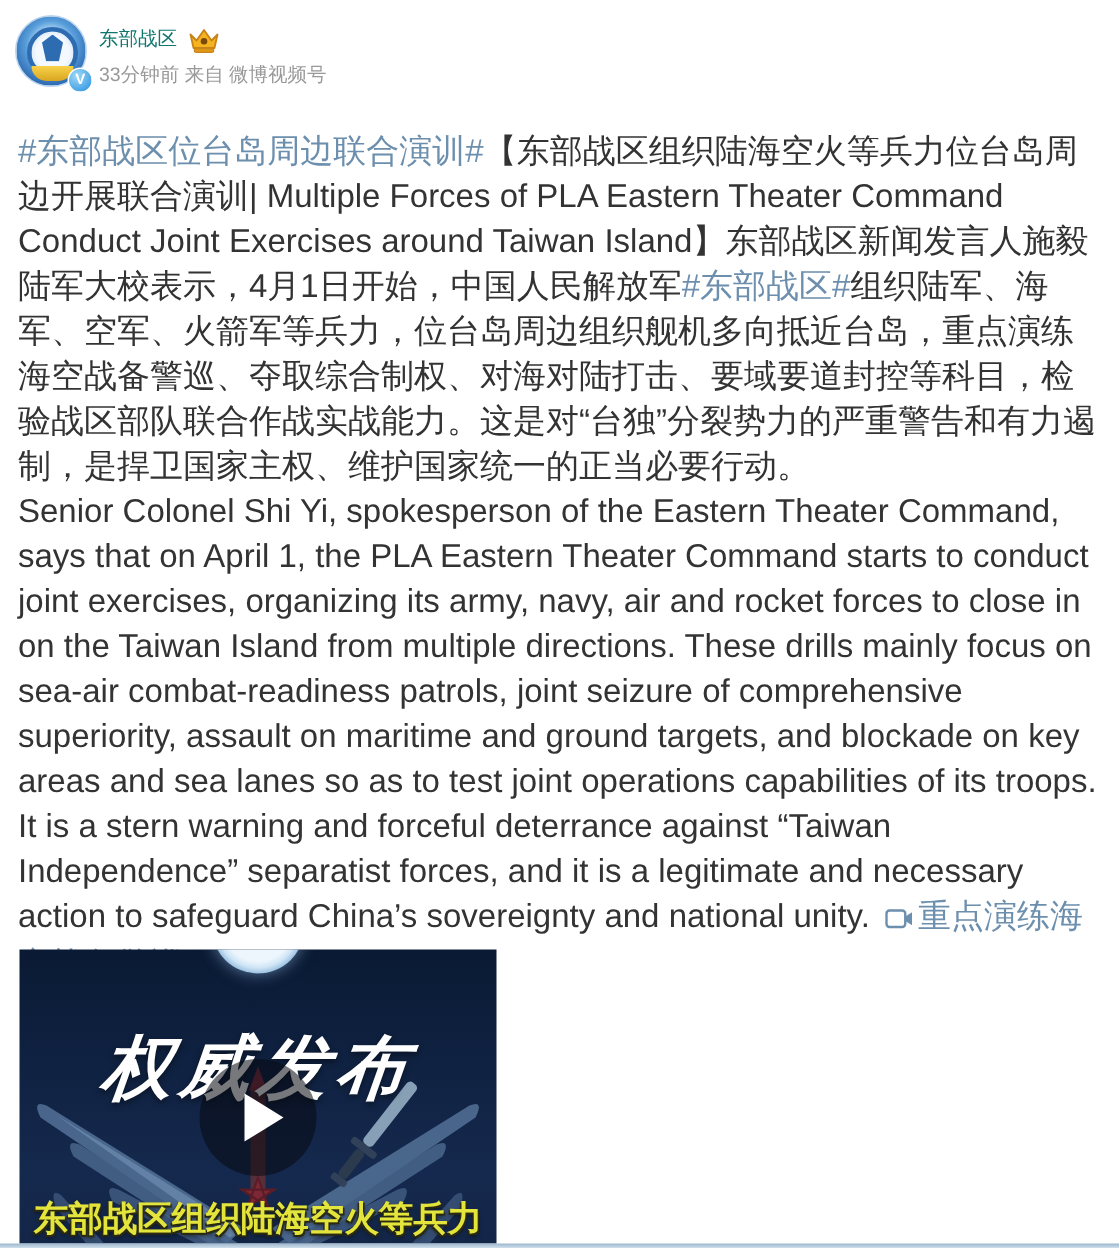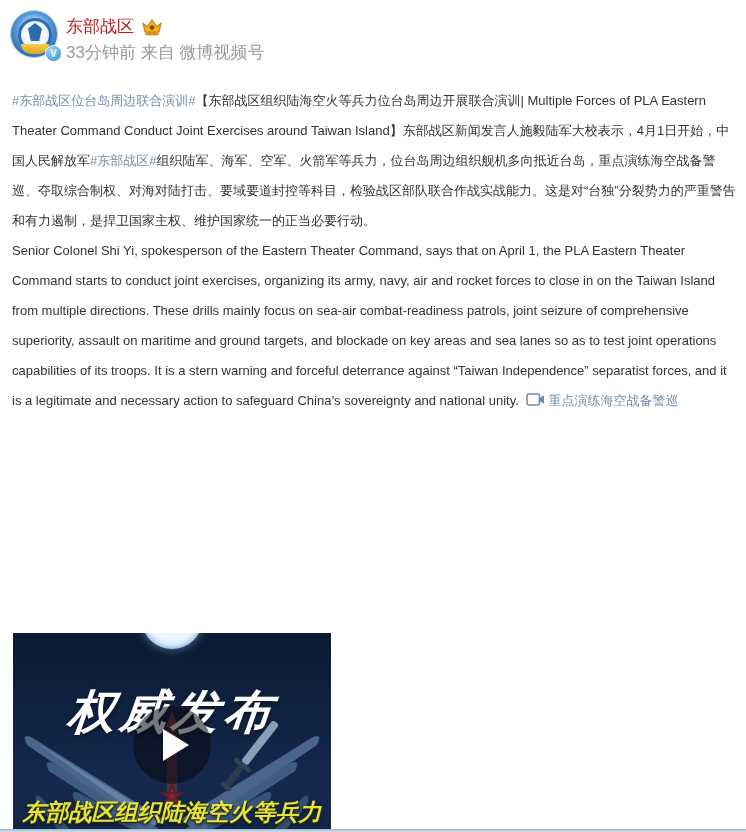--- a/index.html
+++ b/index.html
@@ -28,28 +28,28 @@
     position:absolute; left:10px; bottom:3px; width:28px; height:10px;
     border-radius:0 0 14px 14px; background:linear-gradient(180deg,#f7d34a,#d9a520);
   }
   .v-badge {
     position:absolute; right:-2px; bottom:-2px; width:17px; height:17px; border-radius:50%;
     background:radial-gradient(circle at 35% 30%, #9fd8f7, #49a5e6 70%, #2f86cc);
     border:1.5px solid #ffffff; color:#ffffff; font-size:10px; font-weight:bold;
     display:flex; align-items:center; justify-content:center; line-height:1;
   }
   .name-row { position:absolute; left:56px; top:5px; height:22px; display:flex; align-items:center; gap:7px; }
-  .username { font-size:17px; color:#b91c1c; text-decoration:none; cursor:pointer; }
+  .username { font-size:13px; color:#0f766e; text-decoration:none; cursor:pointer; }
   .crown-icon { width:22px; height:19px; display:inline-block; }
-  .meta-row { position:absolute; left:56px; top:31px; font-size:17px; color:#999999; }
+  .meta-row { position:absolute; left:56px; top:31px; font-size:13px; color:#999999; }
   .meta-row a { color:#999999; text-decoration:none; cursor:pointer; }
   
   .post-text {
     position:absolute; left:12px; top:86px; width:724px;
-    font-size:13px; line-height:30px; color:#333333; word-break:break-word;
+    font-size:22px; line-height:30px; color:#333333; word-break:break-word;
   }
   .post-text p { margin:0; }
   .hashtag, .video-link { color:#6d8fae; text-decoration:none; cursor:pointer; }
   .video-cam-icon { display:inline-block; vertical-align:-2px; margin:0 3px 0 4px; }
   
   .video-card {
     position:absolute; left:13px; top:633px; width:318px; height:196px; overflow:hidden;
     background:linear-gradient(180deg,#0a1a34 0%, #0f2140 35%, #15294e 75%, #132648 100%);
     cursor:pointer;
   }
@@ -73,21 +73,20 @@
   }
   .play-triangle {
     width:0; height:0; margin-left:8px;
     border-top:16px solid transparent; border-bottom:16px solid transparent;
     border-left:26px solid #ffffff;
   }
   .video-caption {
     position:absolute; left:0; right:0; bottom:1px; text-align:center; z-index:4;
     font-size:23px; font-weight:bold; color:#e3e43c; white-space:nowrap;
     text-shadow:1px 1px 0 #2a2a10, -1px 1px 0 #2a2a10, 0 2px 3px rgba(0,0,0,.6);
-    font-style:italic;
   }
   .bottom-divider {
     position:absolute; left:0; right:0; bottom:0; height:3px;
     background:linear-gradient(180deg,#9db7cc,#cfdfee); z-index:9;
   }
 </style>
 </head>
 <body>
 
 <div class="header">

